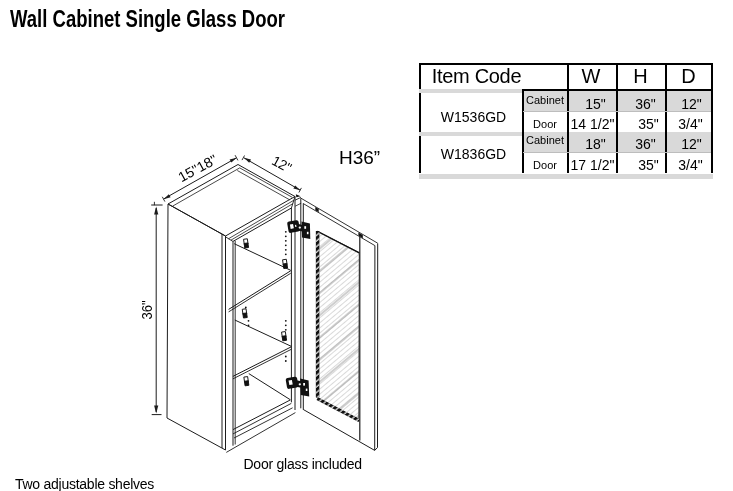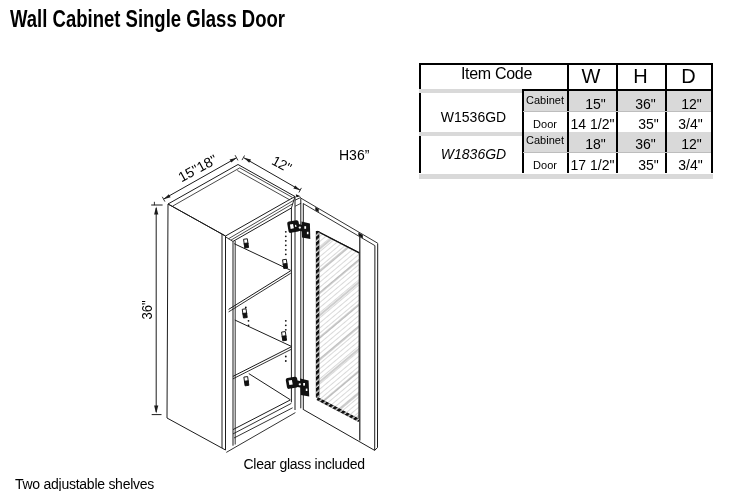--- a/index.html
+++ b/index.html
@@ -28,46 +28,46 @@
 <div class="blk" style="left:419.3px;top:63.4px;width:293.3px;height:2px;"></div>
 <div class="blk" style="left:522.1px;top:89.2px;width:190.5px;height:2px;"></div>
 
 <div class="sep" style="left:522.8px;top:110.8px;width:188.2px;height:1px;"></div>
 <div class="sep" style="left:522.8px;top:151.5px;width:188.2px;height:1px;"></div>
 
 <div class="gry" style="left:419.3px;top:89.4px;width:102.8px;height:4px;"></div>
 <div class="gry" style="left:419.3px;top:131.5px;width:102.8px;height:4px;"></div>
 <div class="gry" style="left:419.3px;top:174px;width:293.3px;height:5px;"></div>
 
-<div class="t ctr" style="left:423px;top:64.5px;width:147px;font-size:16px;letter-spacing:-0.3px;">Item Code</div>
+<div class="t ctr" style="left:403px;top:64.5px;width:147px;font-size:20px;letter-spacing:-0.3px;">Item Code</div>
 <div class="t ctr" style="left:568px;top:64.5px;width:46px;font-size:20px;">W</div>
 <div class="t ctr" style="left:616px;top:64.5px;width:49px;font-size:20px;">H</div>
 <div class="t ctr" style="left:665px;top:64.5px;width:47px;font-size:20px;">D</div>
 <div class="t ctr" style="left:423px;top:109px;width:101px;font-size:14px;">W1536GD</div>
-<div class="t ctr" style="left:423px;top:145.8px;width:101px;font-size:14px;font-style:italic;">W1836GD</div>
+<div class="t ctr" style="left:423px;top:145.8px;width:101px;font-size:14px;">W1836GD</div>
 <div class="t ctr" style="left:522.5px;top:93.9px;width:45px;font-size:11px;">Cabinet</div>
 <div class="t ctr" style="left:522.5px;top:117.6px;width:45px;font-size:11px;">Door</div>
 <div class="t ctr" style="left:522.5px;top:134.2px;width:45px;font-size:11px;">Cabinet</div>
 <div class="t ctr" style="left:522.5px;top:158.6px;width:45px;font-size:11px;">Door</div>
 <div class="t ctr" style="left:572px;top:95.7px;width:47px;font-size:14px;">15"</div>
 <div class="t ctr" style="left:622px;top:95.7px;width:47px;font-size:14px;">36"</div>
 <div class="t ctr" style="left:668px;top:95.7px;width:47px;font-size:14px;">12"</div>
 <div class="t ctr" style="left:569px;top:116px;width:47px;font-size:14px;">14 1/2"</div>
 <div class="t ctr" style="left:625px;top:116px;width:47px;font-size:14px;">35"</div>
 <div class="t ctr" style="left:667px;top:116px;width:47px;font-size:14px;">3/4"</div>
 <div class="t ctr" style="left:572px;top:136px;width:47px;font-size:14px;">18"</div>
 <div class="t ctr" style="left:622px;top:136px;width:47px;font-size:14px;">36"</div>
 <div class="t ctr" style="left:668px;top:136px;width:47px;font-size:14px;">12"</div>
 <div class="t ctr" style="left:569px;top:157px;width:47px;font-size:14px;">17 1/2"</div>
 <div class="t ctr" style="left:625px;top:157px;width:47px;font-size:14px;">35"</div>
 <div class="t ctr" style="left:667px;top:157px;width:47px;font-size:14px;">3/4"</div>
 
 <div class="t" style="left:15px;top:476px;font-size:14px;letter-spacing:-0.26px;">Two adjustable shelves</div>
-<div class="t" style="left:243.5px;top:456px;font-size:14px;letter-spacing:-0.24px;">Clear glass included</div>
-<div class="t" style="left:339px;top:147px;font-size:14px;text-align:center;">H36”</div>
+<div class="t" style="left:243.5px;top:456px;font-size:14px;letter-spacing:-0.24px;">Door glass included</div>
+<div class="t" style="left:339px;top:147px;font-size:19px;text-align:center;">H36”</div>
 
 <svg class="abs" style="left:130px;top:145px;" width="270" height="330" viewBox="130 145 270 330">
 <defs>
 <pattern id="hatch" patternUnits="userSpaceOnUse" width="3.9" height="3.9" patternTransform="rotate(-40)">
 <line x1="0" y1="0" x2="3.9" y2="0" stroke="#b0b0b0" stroke-width="0.95"></line>
 </pattern>
 <pattern id="hatch2" patternUnits="userSpaceOnUse" width="17" height="17" patternTransform="rotate(-40)">
 <line x1="0" y1="5" x2="17" y2="5" stroke="#999" stroke-width="0.95"></line>
 </pattern>
 <pattern id="zz" patternUnits="userSpaceOnUse" width="4.3" height="4.3" patternTransform="rotate(-40)">

